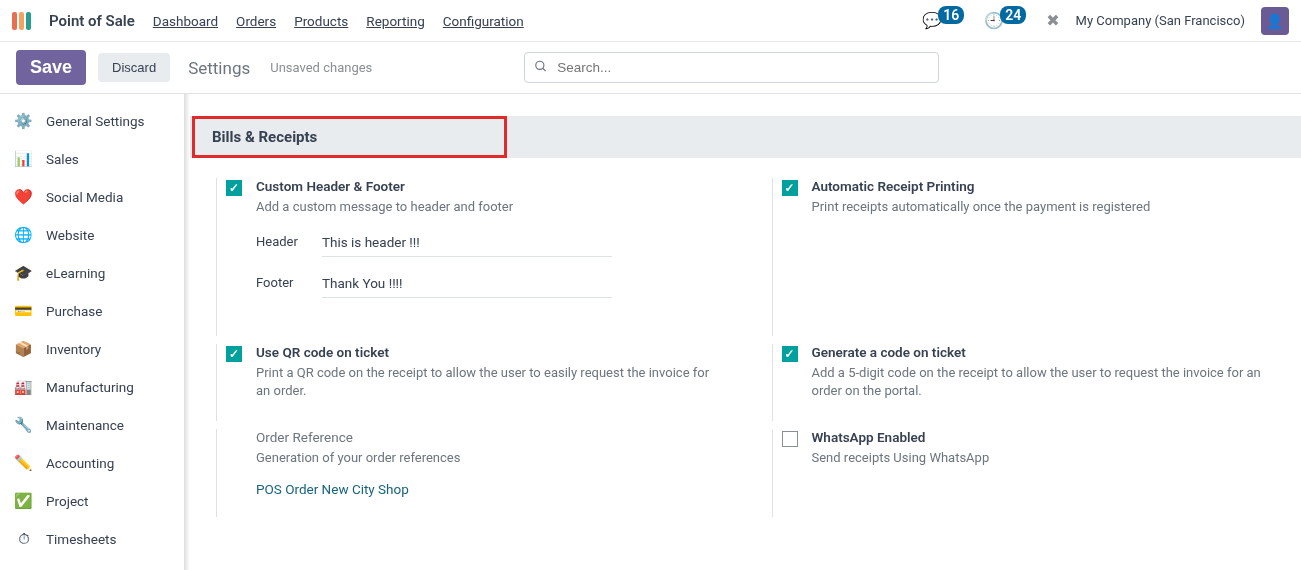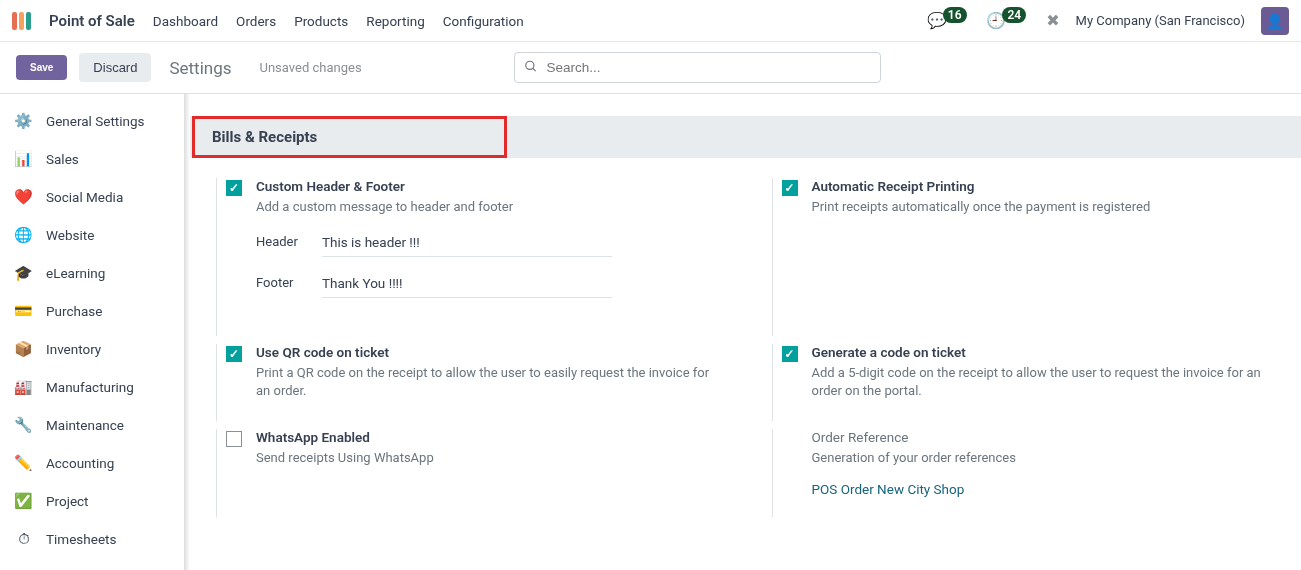--- a/index.html
+++ b/index.html
@@ -7,36 +7,36 @@
 
 
 .navbar { display: flex; align-items: center; height: 42px; padding: 0 12px; border-bottom: 1px solid #e5e7eb; }
 .navbar-left { display: flex; align-items: center; gap: 18px; }
 .app-logo { display:flex; gap:2px; }
 .app-logo span { width:5px; height:18px; border-radius:2px; display:inline-block; }
 .app-logo span:nth-child(1){background:#e76f51;}
 .app-logo span:nth-child(2){background:#f4a261;}
 .app-logo span:nth-child(3){background:#2a9d8f;}
 .app-name { font-weight: 600; font-size: 15px; color: #374151; }
-.nav-link { color: #374151; cursor:pointer; font-size: 13.5px; }
+.nav-link { color: #374151; cursor:pointer; font-size: 13.5px; text-decoration: underline; }
 .navbar-right { margin-left:auto; display:flex; align-items:center; gap:16px; }
 .badge-group { position:relative; display:flex; align-items:center; }
 .badge-icon { font-size:16px; color:#374151; }
-.badge-count { background:#14532d; color:#fff; font-size:12px; border-radius:8px; padding:1px 5px; position:relative; top:-6px; left:-4px; font-weight:600; }
+.badge-count { background:#0369a1; color:#fff; font-size:14px; border-radius:8px; padding:1px 5px; position:relative; top:-6px; left:-4px; font-weight:600; }
 .company-name { font-size:13px; }
 .avatar { width:28px; height:28px; border-radius:4px; background:#6b5b95; display:flex; align-items:center; justify-content:center; color:#fff; font-size:14px; }
 
 
 .actionbar { display:flex; align-items:center; height:52px; padding: 0 16px; gap:12px; border-bottom: 1px solid #dee2e6; }
-.btn-save { background:#71639e; color:#fff; border:none; padding:7px 14px; border-radius:4px; font-weight:600; cursor:pointer; font-size:10px; }
+.btn-save { background:#71639e; color:#fff; border:none; padding:7px 14px; border-radius:4px; font-weight:600; cursor:pointer; font-size:18px; }
 .btn-discard { background:#e9ecef; color:#374151; border:none; padding:7px 14px; border-radius:4px; font-weight:400; cursor:pointer; font-size:13px; }
 .breadcrumb-title { font-size:17px; color:#6c757d; margin-left:6px;text-align:right; }
-.unsaved { color:#8a8f94; font-size:13px; margin-left:16px; }
+.unsaved { color:#8a8f94; font-size:13px; margin-left:8px; }
 .search-wrap { margin-left: 140px; position:relative; }
-.search-input { width:367px; padding:7px 10px 7px 32px; border:1px solid #ced4da; border-radius:4px; font-size:13.5px; }
+.search-input { width:415px; padding:7px 10px 7px 32px; border:1px solid #ced4da; border-radius:4px; font-size:13.5px; }
 .search-icon { position:absolute; left:10px; top:50%; transform:translateY(-50%); color:#6c757d; }
 
 
 .main { display:flex; height: calc(570px - 42px - 52px); }
 .sidebar { width:184px; overflow-y:auto; padding:8px 0; background:#fff; border-right: none; }
 .sidebar::-webkit-scrollbar{width:10px;}
 .sidebar::-webkit-scrollbar-thumb{background:#ccc;border-radius:4px;}
 .side-scroll-shadow{ width:6px; background:linear-gradient(to right,#ddd,transparent); }
 .sidebar-item { display:flex; align-items:center; gap:12px; padding:9px 14px; cursor:pointer; font-size:13.5px; color:#374151; }
 .side-icon { width:20px; height:20px; display:flex; align-items:center; justify-content:center; font-size:15px; }
@@ -225,32 +225,32 @@
         <div class="setting-divider"></div>
         <div class="chk checked"></div>
         <div class="setting-body">
           <div class="setting-title">Generate a code on ticket</div>
           <div class="setting-desc">Add a 5-digit code on the receipt to allow the user to request the invoice for an order on the portal.</div>
         </div>
       </div>
 
       <div class="setting-block">
         <div class="setting-divider"></div>
-        <div class="chk"></div>
-        <div class="setting-body">
-          <div class="setting-title">WhatsApp Enabled</div>
-          <div class="setting-desc">Send receipts Using WhatsApp</div>
-        </div>
-      </div>
-
-      <div class="setting-block">
-        <div class="setting-divider"></div>
         <div style="width:16px;flex-shrink:0;"></div>
         <div class="setting-body">
           <div class="setting-title" style="font-weight:400;color:#6c757d;">Order Reference</div>
           <div class="setting-desc">Generation of your order references</div>
           <a class="order-ref-link">POS Order New City Shop</a>
         </div>
       </div>
 
+      <div class="setting-block">
+        <div class="setting-divider"></div>
+        <div class="chk"></div>
+        <div class="setting-body">
+          <div class="setting-title">WhatsApp Enabled</div>
+          <div class="setting-desc">Send receipts Using WhatsApp</div>
+        </div>
+      </div>
+
     </div>
   </div>
 </div>
 
 </body></html>

